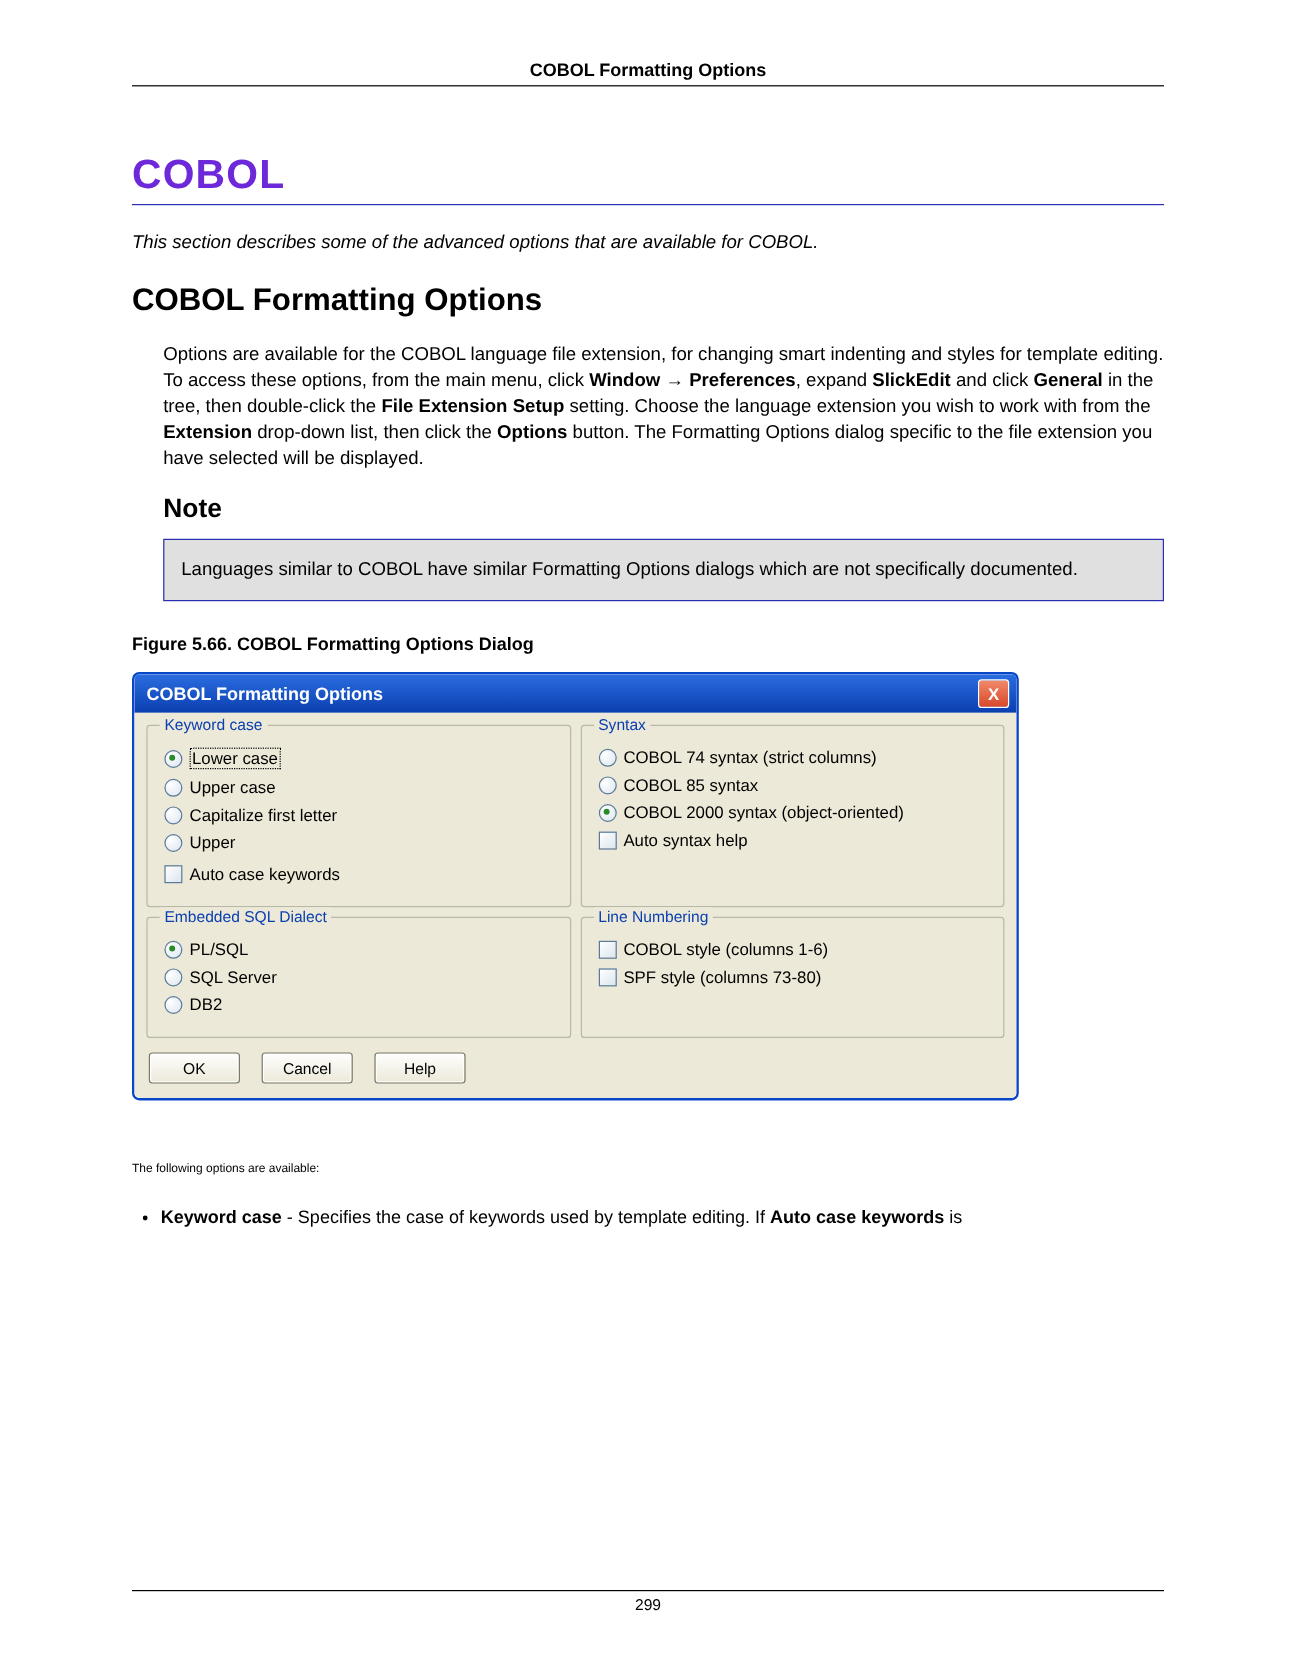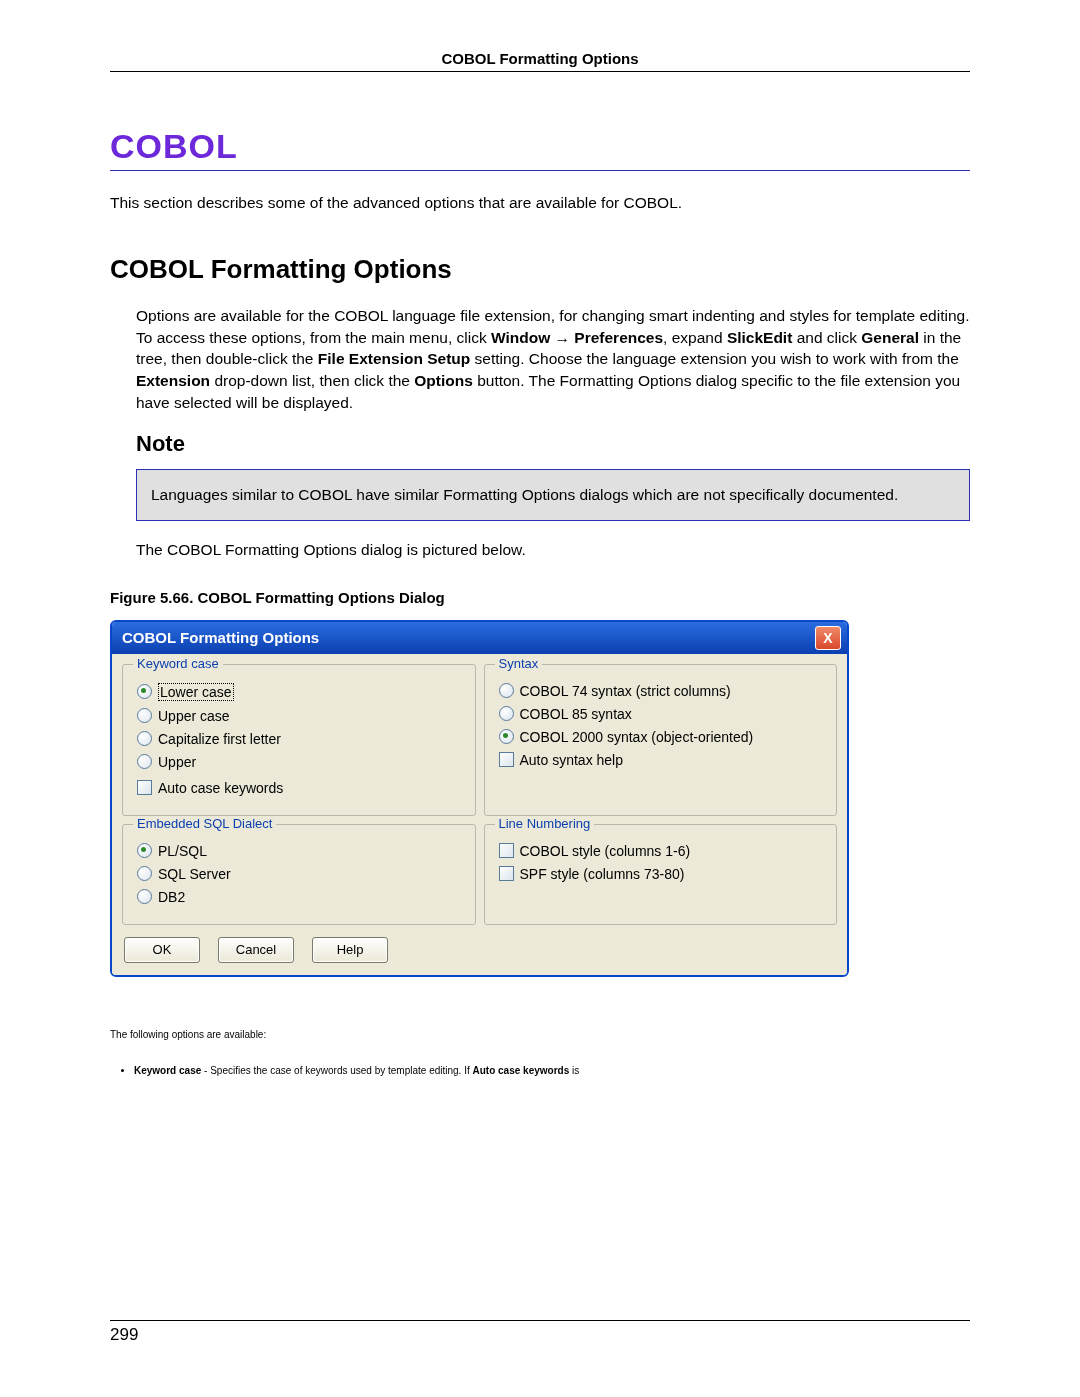--- a/index.html
+++ b/index.html
@@ -30,22 +30,23 @@
     font-weight: bold;
     margin: 0 0 4px 0;
     letter-spacing: 1px;
   }
   .title-rule {
     border-bottom: 1px solid #2b2fb3;
     margin-bottom: 22px;
   }
   .intro {
     font-size: 15.5px;
-    margin-bottom: 40px;
+    margin-bottom: 20px;
     line-height: 1.35;
+    font-style: italic;
   }
   h2.section-title {
     font-size: 26px;
     font-weight: bold;
     margin: 0 0 20px 0;
   }
   .para {
     font-size: 15.5px;
     line-height: 1.4;
     margin-bottom: 18px;
@@ -181,35 +182,35 @@
     display: flex;
     align-items: center;
     justify-content: center;
     box-shadow: inset 0 0 0 1px #fff;
   }
   .following {
     font-size: 10px;
     margin-top: 52px;
   }
   ul.optlist {
-    font-size: 10px;
+    font-size: 15px;
     line-height: 1.4;
     margin: 24px 0 0 8px;
     padding-left: 16px;
   }
   ul.optlist li { margin-bottom: 6px; }
   .footer {
     position: absolute;
     left: 110px;
     right: 110px;
     bottom: 52px;
     border-top: 1px solid #000;
     padding-top: 4px;
-    text-align: left;
-    font-size: 17px;
+    text-align: center;
+    font-size: 13px;
   }
 </style>
 </head>
 <body>
 
 <div class="page">
 
   <div class="header-bar">COBOL Formatting Options</div>
 
   <h1 class="main-title">COBOL</h1>
@@ -219,21 +220,20 @@
 
   <h2 class="section-title">COBOL Formatting Options</h2>
 
   <div class="para">
     <span>Options are available for the COBOL language file extension, for changing smart indenting and styles for template editing. To access these options, from the main menu, click </span><b>Window</b><span> → </span><b>Preferences</b><span>, expand </span><b>SlickEdit</b><span> and click </span><b>General</b><span> in the tree, then double-click the </span><b>File Extension Setup</b><span> setting. Choose the language extension you wish to work with from the </span><b>Extension</b><span> drop-down list, then click the </span><b>Options</b><span> button. The Formatting Options dialog specific to the file extension you have selected will be displayed.</span>
   </div>
 
   <h3 class="note-title">Note</h3>
   <div class="note-box">Languages similar to COBOL have similar Formatting Options dialogs which are not specifically documented.</div>
 
-  <div class="para">The COBOL Formatting Options dialog is pictured below.</div>
 
   <div class="figure-caption">Figure 5.66. COBOL Formatting Options Dialog</div>
 
   <div class="dialog">
     <div class="dialog-titlebar">
       <span>COBOL Formatting Options</span>
       <div class="close-btn">
         <span>X</span>
       </div>
     </div>

